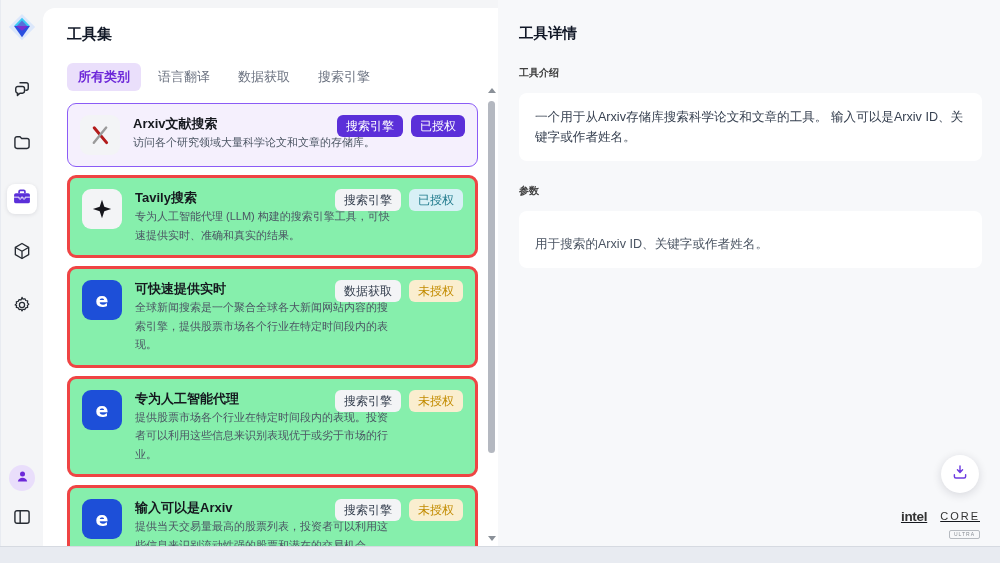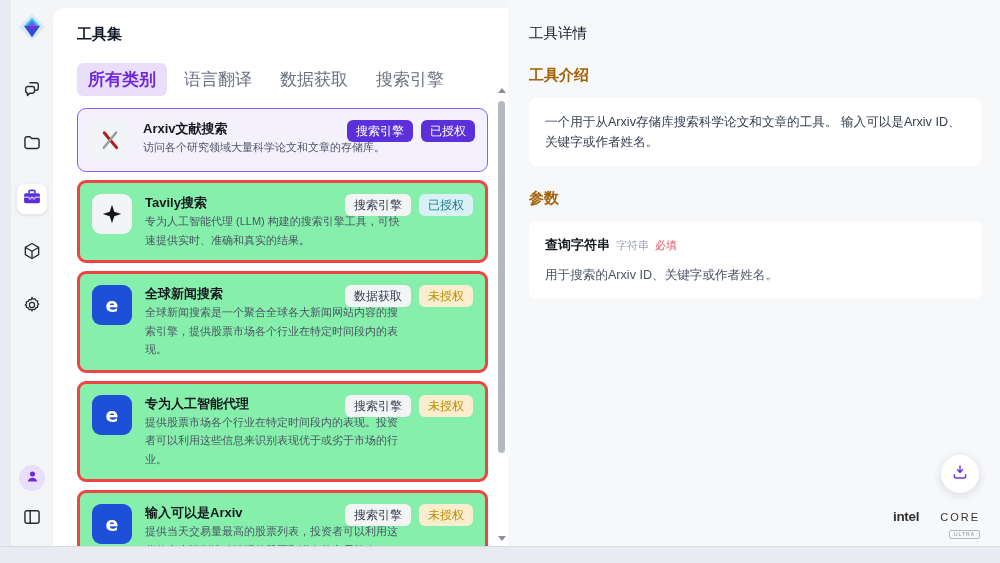--- a/index.html
+++ b/index.html
@@ -5,38 +5,38 @@
   * { box-sizing: border-box; margin: 0; padding: 0; }
   html,body { width:1000px; height:563px; }
   body {
     font-family: "Liberation Sans", "DejaVu Sans", sans-serif;
     background:#e8ebf1;
     overflow:hidden;
     position:relative;
     color:#15181e;
   }
   .screen { position:absolute; inset:0; }
-  .app { position:absolute; left:11px; right:0; top:0; height:546px; background:#f4f5f7; }
+  .app { position:absolute; left:1px; right:0; top:0; height:546px; background:#f4f5f7; }
   .bottom-strip { position:absolute; left:0; right:0; bottom:0; height:17px; background:#e8ebf1; border-top:1px solid #d6dae1; }
 
   
   .rail { position:absolute; left:0; top:0; bottom:0; width:42px; display:flex; flex-direction:column; align-items:center; }
   .logo { margin-top:12px; }
   .nav { margin-top:30px; display:flex; flex-direction:column; gap:24px; align-items:center; }
   .nav-item { width:30px; height:30px; display:flex; align-items:center; justify-content:center; border-radius:8px; cursor:pointer; }
   .nav-item.active { background:#fff; box-shadow:0 1px 4px rgba(20,20,40,.10); }
   .rail-bottom { margin-top:auto; margin-bottom:12px; display:flex; flex-direction:column; gap:13px; align-items:center; }
   .avatar-circle { width:26px; height:26px; border-radius:50%; background:#e9defb; display:flex; align-items:center; justify-content:center; cursor:pointer; }
 
   
   .list-panel { position:absolute; left:42px; top:8px; bottom:0; width:455px; background:#fff; border-radius:12px 0 0 0; }
   .list-inner { padding:17px 24px 0 24px; }
   .page-title { font-size:15px; font-weight:700; color:#111827; }
   .tabs { display:flex; gap:6px; margin-top:19px; align-items:center; }
-  .tab { font-size:17px; color:#6b7280; padding:5px 11px; border-radius:6px; cursor:pointer; white-space:nowrap; }
+  .tab { font-size:13px; color:#6b7280; padding:5px 11px; border-radius:6px; cursor:pointer; white-space:nowrap; }
   .tab.active { background:#eadffb; color:#6d28d9; font-weight:600; }
   .cards { margin-top:12px; display:flex; flex-direction:column; gap:8px; width:411px; }
   .card { position:relative; border:3px solid #ef4444; border-radius:9px; background:#86efac; padding:11px 12px; display:flex; gap:13px; cursor:pointer; }
   .card.selected { border:1.5px solid #8b5cf6; background:#f5f0fd; }
   .card-icon { width:40px; height:40px; border-radius:9px; background:#f3f4f6; flex:none; display:flex; align-items:center; justify-content:center; }
   .card-icon.blue { background:#1d4fd8; }
   .e-glyph { color:#fff; font-weight:700; font-size:19px; font-family:"DejaVu Sans", sans-serif; }
   .card-body { width:256px; }
   .card-title { font-size:13px; font-weight:700; color:#15181e; line-height:18px; }
   .card-desc { font-size:11px; color:#4b5563; line-height:18.5px; margin-top:0; }
@@ -49,32 +49,32 @@
 
   
   .scrollbar { position:absolute; right:2px; top:80px; bottom:5px; width:9px; }
   .sb-arrow { width:0; height:0; margin:0 auto; cursor:pointer; }
   .sb-up { border-left:4px solid transparent; border-right:4px solid transparent; border-bottom:5px solid #8a9098; }
   .sb-down { border-left:4px solid transparent; border-right:4px solid transparent; border-top:5px solid #8a9098; position:absolute; bottom:0; left:0; right:0; }
   .sb-thumb { position:absolute; top:13px; left:1px; width:7px; height:352px; background:#b4b8c0; border-radius:4px; cursor:grab; }
 
   
   .details { position:absolute; left:497px; right:0; top:0; bottom:0; background:#f7f8fa; padding:18px 18px 0 21px; }
-  .details-title { font-size:14.5px; font-weight:400; color:#111827; margin-top:6px; }
-  .section-h { font-size:15px; font-weight:700; color:#a16207; margin-top:23px; }
+  .details-title { font-size:14.5px; font-weight:700; color:#111827; margin-top:6px; }
+  .section-h { font-size:10px; font-weight:700; color:#404040; margin-top:23px; }
   .box { background:#fff; border-radius:8px; margin-top:13px; padding:14px 16px; font-size:12.6px; color:#374151; line-height:1.6; }
   .param-name { font-size:13px; font-weight:700; color:#15181e; }
   .param-type { font-size:11px; color:#9ca3af; margin-left:6px; }
   .param-req { font-size:11px; color:#e25563; margin-left:6px; }
   .param-desc { margin-top:9px; font-size:12.6px; color:#4b5563; }
 
   
   .fab { position:absolute; right:21px; bottom:53px; width:38px; height:38px; border-radius:50%; background:#fff; box-shadow:0 2px 10px rgba(20,20,40,.14); display:flex; align-items:center; justify-content:center; cursor:pointer; }
   .brand { position:absolute; right:20px; bottom:24px; text-align:right; line-height:1; }
-  .brand-row { display:flex; align-items:flex-end; gap:21px; }
+  .brand-row { display:flex; align-items:center; gap:13px;text-decoration:underline; }
   .brand-w1 { font-size:13.5px; font-weight:700; color:#333; letter-spacing:-0.3px; }
   .brand-w2 { font-size:11px; font-weight:400; color:#333; letter-spacing:2px; text-transform:uppercase; }
   .brand-badge { display:inline-block; margin-top:3px; margin-left:38px; font-size:5px; color:#8a8f96; border:1px solid #b6bac0; border-radius:2px; padding:1px 4px; letter-spacing:1px; text-transform:uppercase; }
 </style>
 </head>
 <body>
 
 <div class="screen">
   <div class="app">
 
@@ -175,21 +175,21 @@
     <div class="card-badges">
       <span class="badge badge-cat">搜索引擎</span>
       <span class="badge badge-status badge-cyan">已授权</span>
     </div>
   </div>
             <div class="card">
     <div class="card-icon blue">
                 <span class="e-glyph">e</span>
               </div>
     <div class="card-body">
-      <div class="card-title">全球新闻搜索</div>
+      <div class="card-title">可快速提供实时</div>
       <div class="card-desc">全球新闻搜索是一个聚合全球各大新闻网站内容的搜索引擎，提供股票市场各个行业在特定时间段内的表现。</div>
     </div>
     <div class="card-badges">
       <span class="badge badge-cat">数据获取</span>
       <span class="badge badge-status badge-amber">未授权</span>
     </div>
   </div>
             <div class="card">
     <div class="card-icon blue">
                 <span class="e-glyph">e</span>
@@ -226,23 +226,20 @@
     </div>
 
     <div class="details">
       <div class="details-title">工具详情</div>
       <div class="section-h">工具介绍</div>
       <div class="box">
         <span>一个用于从Arxiv存储库搜索科学论文和文章的工具。 输入可以是Arxiv ID、关键字或作者姓名。</span>
       </div>
       <div class="section-h">参数</div>
       <div class="box">
-        <div>
-          <span class="param-name">查询字符串</span><span class="param-type">字符串</span><span class="param-req">必填</span>
-        </div>
         <div class="param-desc">用于搜索的Arxiv ID、关键字或作者姓名。</div>
       </div>
     </div>
 
     <div class="fab">
       <span>
         <svg width="18" height="18" viewBox="0 0 24 24" fill="none" stroke="#6d3ce0" stroke-width="1.9" stroke-linecap="round" stroke-linejoin="round">
           <path d="M12 4v8.5m0 0l-3.4-3.4M12 12.5l3.4-3.4"></path>
           <path d="M4.5 15.5v2.5a2 2 0 0 0 2 2h11a2 2 0 0 0 2-2v-2.5"></path>
         </svg>

